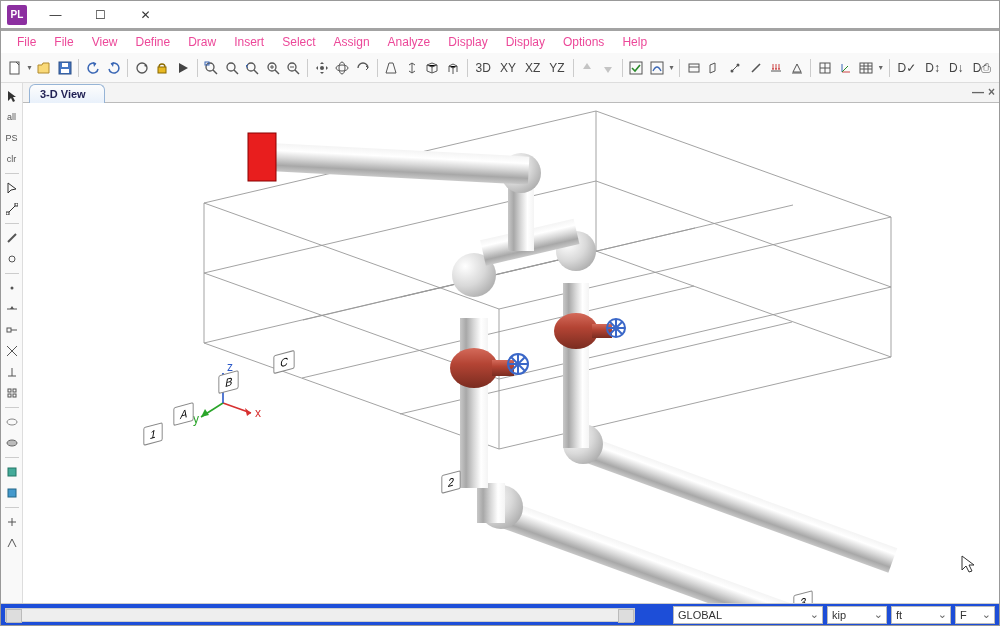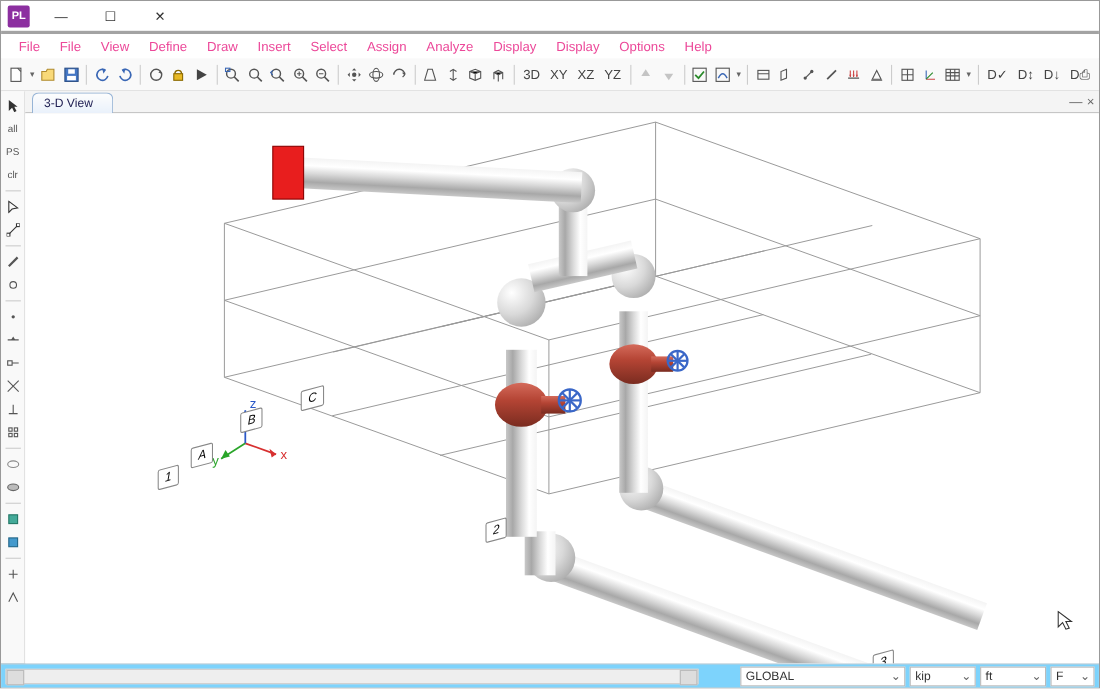--- a/index.html
+++ b/index.html
@@ -28,27 +28,27 @@
   .body-row { flex: 1; display: flex; min-height: 0; }
 
   
   .lefttool { width: 22px; background: #f9f9f9; border-right: 1px solid #ddd; display: flex; flex-direction: column; align-items: center; padding-top: 4px; gap: 3px; }
   .lt-btn { width: 18px; height: 18px; display: flex; align-items: center; justify-content: center; color: #555; font-size: 11px; border: 1px solid transparent; cursor:default;text-align:right;}
   .lt-btn.txt { font-size: 9px; color: #555; }
   .lt-sep { width: 14px; height: 1px; background: #ccc; margin: 2px 0; }
 
   
   .viewport-wrap { flex: 1; display: flex; flex-direction: column; min-width: 0; }
-  .tabbar { height: 20px; display: flex; align-items: flex-end; background: #f4f4f4; border-bottom: 1px solid #bbb; padding-left: 6px; position: relative; }
+  .tabbar { height: 20px; display: flex; align-items: flex-end; background: #f4f4f4; border-bottom: 1px solid #bbb; padding-left: 6px; position: relative; font-weight: bold; }
   .tab { height: 19px; padding: 0 18px 0 10px; background: linear-gradient(#fdfdfd,#e9f1fb); border: 1px solid #96b4d6; border-bottom: none; border-radius: 6px 6px 0 0; display:flex; align-items:center; font-size:11px; color:#225; position: relative; top:1px; }
   .tab-controls { position:absolute; right:4px; top:2px; display:flex; gap:4px; color:#666; font-size:10px;}
   .viewport { flex: 1; background: #fff; position: relative; overflow: hidden; }
 
   
-  .statusbar { height: 22px; display: flex; align-items: center; background: #7dd3fc; border-top: 1px solid #ccc; padding: 0 4px; gap: 4px; justify-content: flex-end; }
+  .statusbar { height: 22px; display: flex; align-items: center; background: #1d4ed8; border-top: 1px solid #ccc; padding: 0 4px; gap: 4px; justify-content: flex-end; }
   .statusbar .scroll-sim { width: 630px; height: 14px; background: #eee; border: 1px solid #ccc; margin-right:auto; position:relative;}
   .statusbar .scroll-sim::before, .statusbar .scroll-sim::after { content:''; position:absolute; top:0; width:14px; height:12px; background:#ddd; border:1px solid #bbb;}
   .statusbar .scroll-sim::before { left:0; }
   .statusbar .scroll-sim::after { right:0; }
   .status-sel { height: 18px; border: 1px solid #bbb; background:#fff; padding: 0 14px 0 4px; display:flex; align-items:center; min-width:60px; position:relative; font-size:11px; color:#333;}
   .status-sel::after { content:'⌄'; position:absolute; right:3px; top:1px; color:#666; font-size:11px;}
   .status-sel.coords { min-width: 150px; }
 
   
   .vp-label { position:absolute; background:#fff; border:1px solid #888; padding:2px 6px; font-size:11px; font-style:italic; transform: rotate(-15deg) skewX(-15deg); border-radius:2px;}

